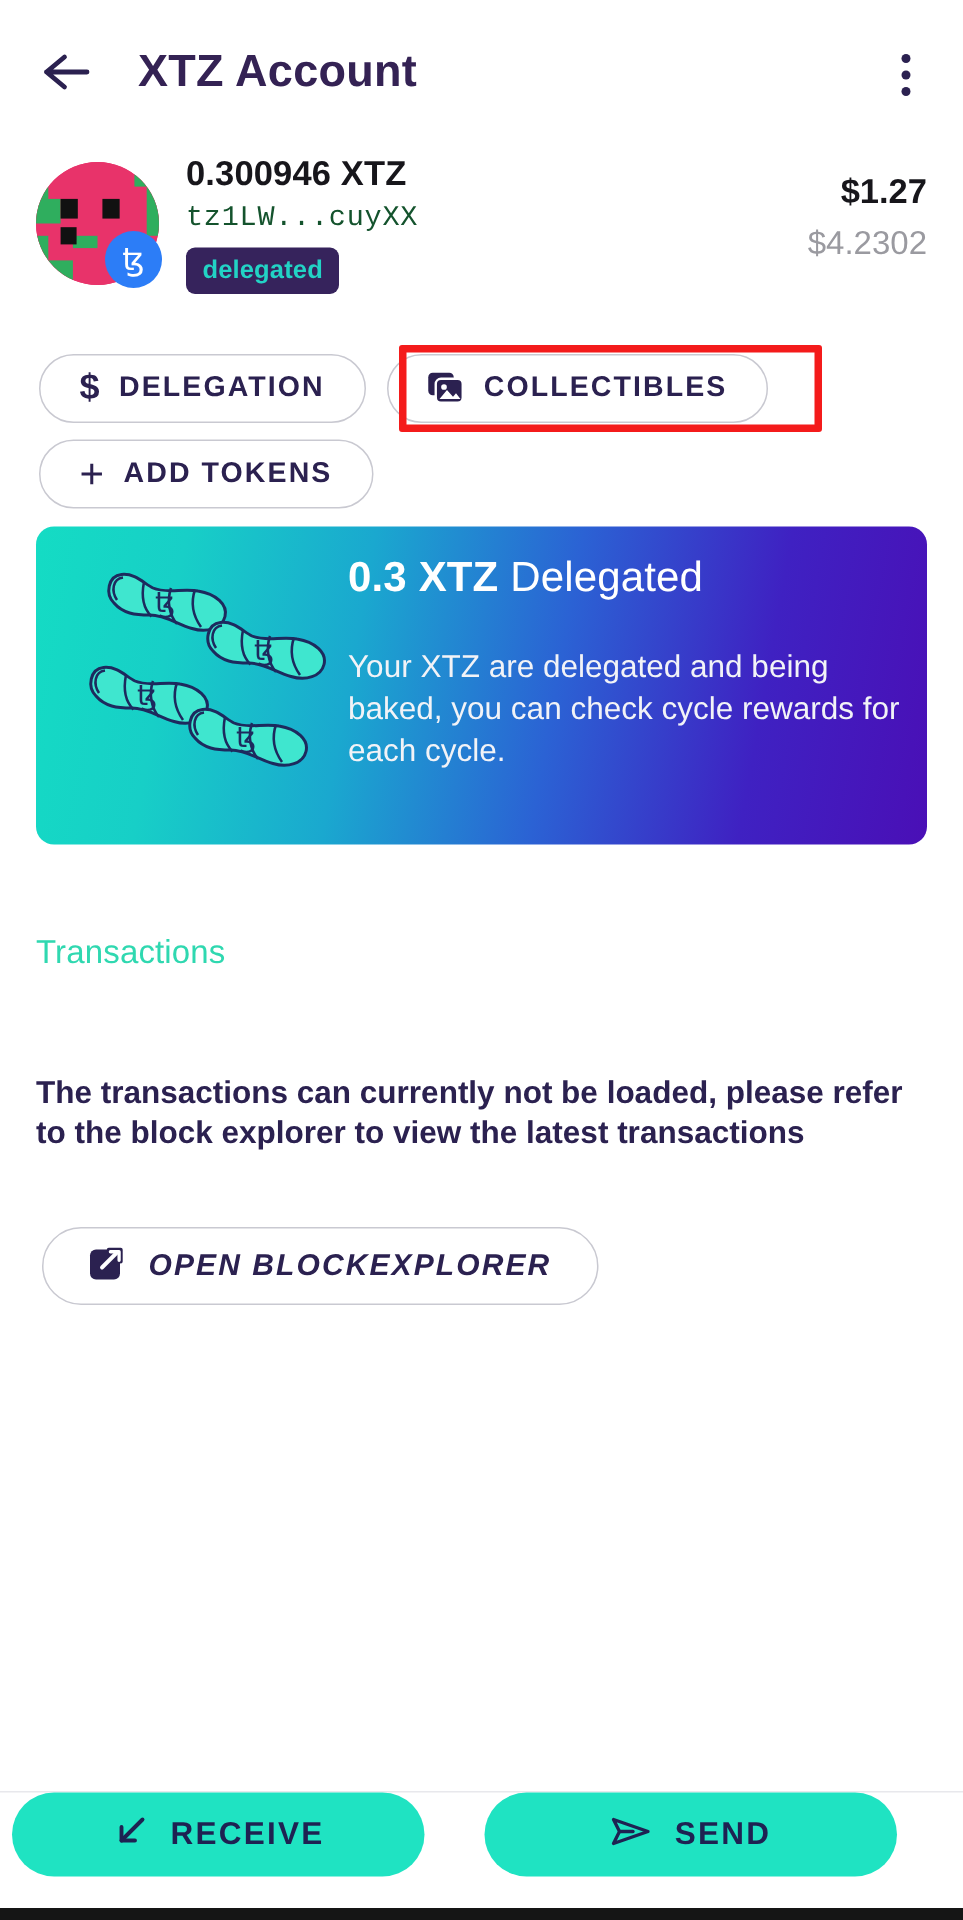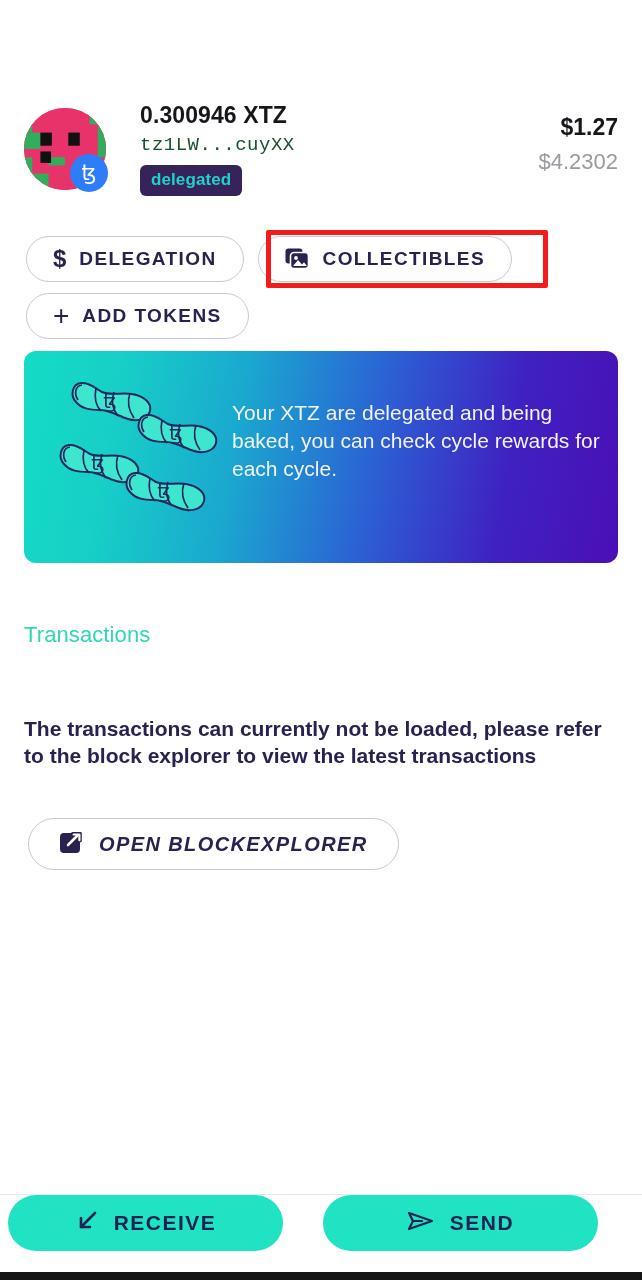--- a/index.html
+++ b/index.html
@@ -62,21 +62,21 @@
   .chain-badge {
     position: absolute; left: 46px; top: 46px;
     width: 38px; height: 38px; border-radius: 50%;
     background: #2c7df7;
     display: flex; align-items: center; justify-content: center;
     color: #ffffff; font-size: 21px; font-weight: 500;
     font-family: "DejaVu Sans", sans-serif;
     line-height: 1;
   }
   .acct-info {
-    position: absolute; left: 140px; top: 6px;
+    position: absolute; left: 124px; top: 6px;
   }
   .acct-balance {
     font-size: 23px; font-weight: 700; color: #17161b;
     letter-spacing: 0.1px;
   }
   .acct-address {
     margin-top: 5px;
     font-family: "Liberation Mono", monospace;
     font-size: 19px; color: #14532d; letter-spacing: 0.5px;
   }
@@ -197,20 +197,33 @@
   .nav-strip {
     position: absolute; left: 0; bottom: 0;
     width: 642px; height: 8px; background: #151515;
   }
 </style>
 </head>
 <body>
 
 <div class="screen">
 
+  <div class="topbar">
+    <div class="back-btn">
+      <svg width="32" height="26" viewBox="0 0 32 26">
+        <path d="M3 13 L15 3 M3 13 L15 23 M3 13 H30" fill="none" stroke="#2b2150" stroke-width="3.2" stroke-linecap="round" stroke-linejoin="round"></path>
+      </svg>
+    </div>
+    <div class="page-title">XTZ Account</div>
+    <div class="overflow-btn">
+      <i></i>
+      <i></i>
+      <i></i>
+    </div>
+  </div>
 
   <div class="account-row">
     <div class="avatar-wrap">
       <div class="avatar">
         <svg width="82" height="82" viewBox="0 0 10 10">
           <rect x="0" y="0" width="10" height="10" fill="#e8336a"></rect>
           <rect x="0" y="0" width="1" height="3" fill="#2fae5e"></rect>
           <rect x="0" y="3" width="2" height="2" fill="#2fae5e"></rect>
           <rect x="0" y="6" width="1" height="4" fill="#2fae5e"></rect>
           <rect x="1" y="8" width="2" height="2" fill="#2fae5e"></rect>
@@ -278,20 +291,23 @@
             <text x="44" y="36" font-family="DejaVu Sans, sans-serif" font-size="19" fill="#1d2a5e" text-anchor="middle">ꜩ</text>
           </g>
         </defs>
         <use href="#crs" x="8" y="-4"></use>
         <use href="#crs" x="74" y="28"></use>
         <use href="#crs" x="-4" y="58"></use>
         <use href="#crs" x="62" y="86"></use>
       </svg>
     </div>
     <div class="deleg-text">
+      <div class="deleg-title">
+        <b>0.3 XTZ</b><span> Delegated</span>
+      </div>
       <div class="deleg-body">Your XTZ are delegated and being baked, you can check cycle rewards for each cycle.</div>
     </div>
   </div>
 
   <div class="tx-heading">Transactions</div>
   <div class="tx-message">The transactions can currently not be loaded, please refer to the block explorer to view the latest transactions</div>
 
   <div class="explorer-btn">
     <span class="picon">
       <svg width="26" height="26" viewBox="0 0 26 26">

